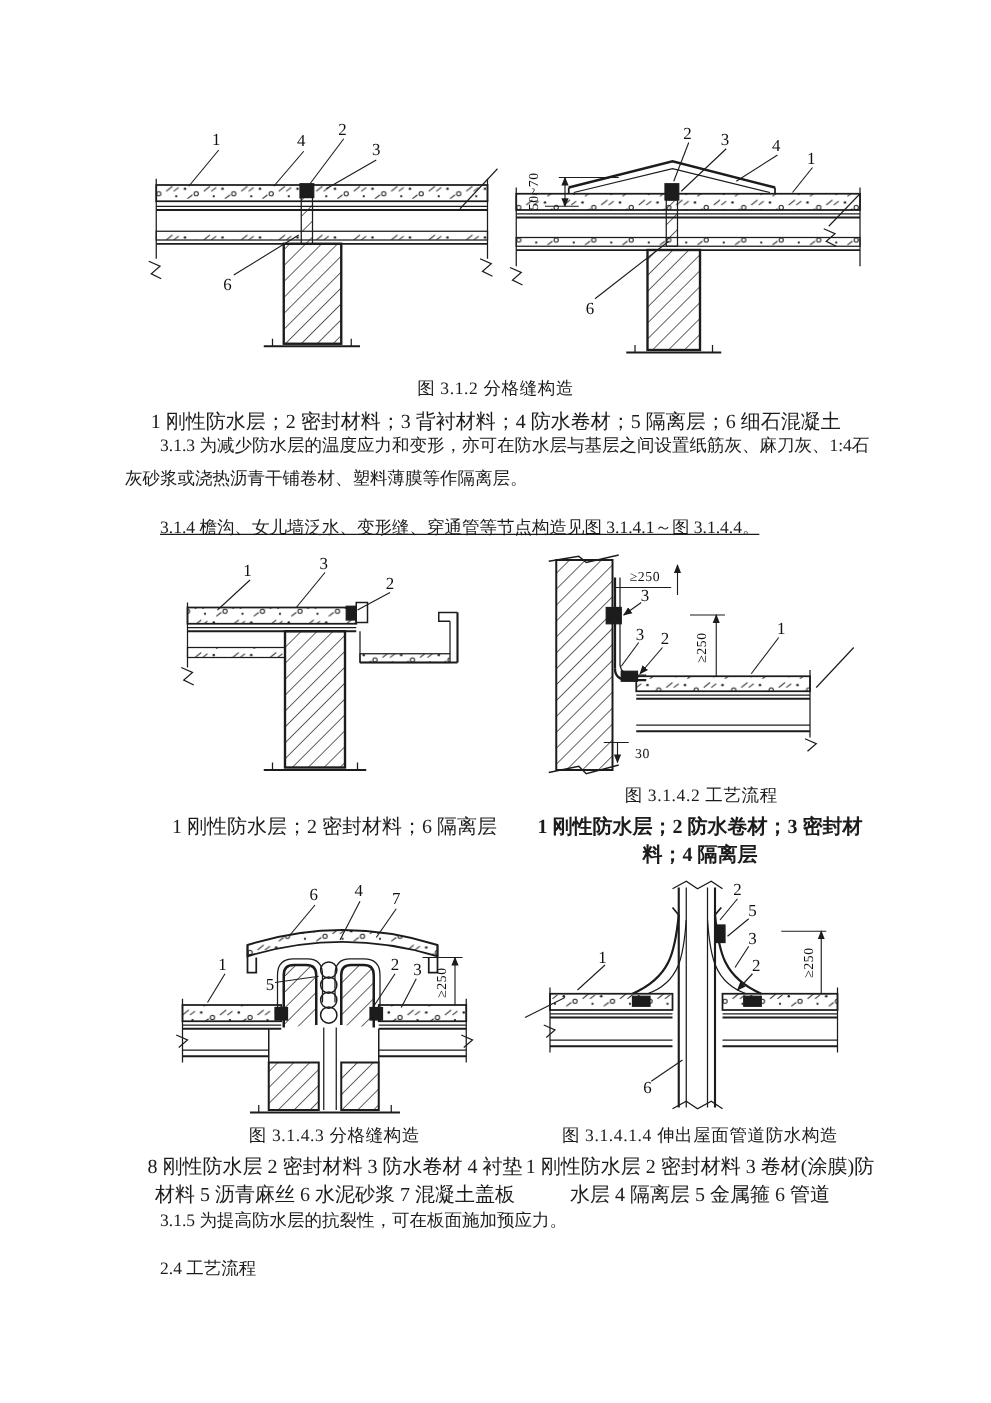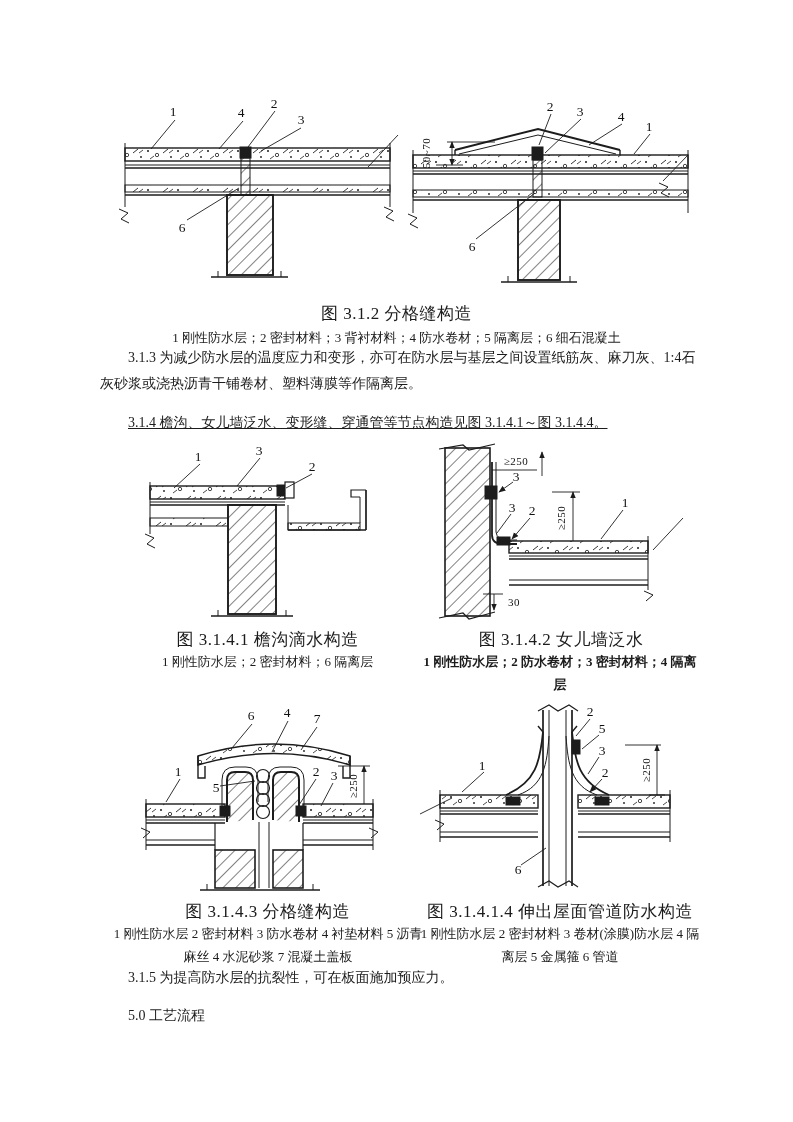--- a/index.html
+++ b/index.html
@@ -4,22 +4,22 @@
 <style>
   * { margin:0; padding:0; box-sizing:border-box; }
   html,body { background:#fff; }
   .page {
     position:relative; width:793px; height:1122px; margin:0 auto;
     background:#ffffff; color:#1c1c1c; overflow:hidden;
     font-family:"Liberation Serif","DejaVu Serif",serif;
   }
   .abs { position:absolute; }
   .para { font-size:14px; line-height:26px; text-indent:28px; width:597px; left:100px; }
-  .caption { font-size:17px; text-align:center; letter-spacing:0.5px; }
-  .legend { font-size:13px; text-align:center; line-height:23px; }
+  .caption { font-size:14px; text-align:center; letter-spacing:0.5px; }
+  .legend { font-size:16px; text-align:center; line-height:23px; }
   svg.fig { position:absolute; }
   svg text { font-family:"Liberation Serif","DejaVu Serif",serif; fill:#111; font-size:13.5px; }
   svg text.dim { font-size:11px; letter-spacing:0.5px; }
 </style>
 </head>
 <body>
 
 <div class="page">
 
   <svg width="0" height="0" style="position:absolute">
@@ -222,23 +222,22 @@
       <line x1="198" y1="70" x2="176" y2="99"></line>
     </g>
     <g text-anchor="middle">
       <text x="91" y="41">3</text>
       <text x="87" y="72">3</text>
       <text x="107" y="75">2</text>
       <text x="200" y="67">1</text>
     </g>
   </svg>
 
-  <div class="abs caption" style="left:100px; top:628px; width:335px;">图 3.1.4.1 檐沟滴水构造</div>
   <div class="abs legend" style="left:100px; top:650px; width:335px;">1 刚性防水层；2 密封材料；6 隔离层</div>
-  <div class="abs caption" style="left:425px; top:628px; width:272px;">图 3.1.4.2 女儿墙泛水</div>
+  <div class="abs caption" style="left:425px; top:628px; width:272px;">图 3.1.4.2 工艺流程</div>
   <div class="abs legend" style="left:420px; top:650px; width:280px;font-weight:bold;">1 刚性防水层；2 防水卷材；3 密封材料；4 隔离层</div>
 
   <svg class="fig" style="left:128px; top:702px;" width="262" height="192" viewBox="0 0 262 192">
     <g stroke="#1c1c1c" fill="none">
       <rect x="18" y="102" width="79" height="13" fill="url(#speck)" stroke-width="1.4"></rect>
       <line x1="18" y1="118" x2="97" y2="118" stroke-width="1"></line>
       <line x1="18" y1="121" x2="97" y2="121" stroke-width="1.7"></line>
       <line x1="18" y1="138" x2="87" y2="138" stroke-width="1"></line>
       <line x1="18" y1="143" x2="87" y2="143" stroke-width="1.5"></line>
       <line x1="18" y1="97" x2="18" y2="148" stroke-width="1"></line>
@@ -364,20 +363,20 @@
       <text x="172" y="14">2</text>
       <text x="184" y="31">5</text>
       <text x="184" y="53">3</text>
       <text x="187" y="75">2</text>
       <text x="64" y="68">1</text>
       <text x="100" y="172">6</text>
     </g>
   </svg>
 
   <div class="abs caption" style="left:100px; top:900px; width:335px;">图 3.1.4.3 分格缝构造</div>
-  <div class="abs legend" style="left:112px; top:922px; width:312px;">1 刚性防水层 2 密封材料 3 防水卷材 4 衬垫材料 5 沥青麻丝 4 水泥砂浆 7 混凝土盖板</div>
+  <div class="abs legend" style="left:112px; top:922px; width:312px;">8 刚性防水层 2 密封材料 3 防水卷材 4 衬垫材料 5 沥青麻丝 6 水泥砂浆 7 混凝土盖板</div>
   <div class="abs caption" style="left:420px; top:900px; width:280px;">图 3.1.4.1.4 伸出屋面管道防水构造</div>
   <div class="abs legend" style="left:415px; top:922px; width:290px;text-align:center;">1 刚性防水层 2 密封材料 3 卷材(涂膜)防水层 4 隔离层 5 金属箍 6 管道</div>
 
   <div class="abs para" style="top:965px;">3.1.5 为提高防水层的抗裂性，可在板面施加预应力。</div>
-  <div class="abs para" style="top:1003px;">5.0 工艺流程</div>
+  <div class="abs para" style="top:1003px;">2.4 工艺流程</div>
 
 </div>
 
 </body></html>

